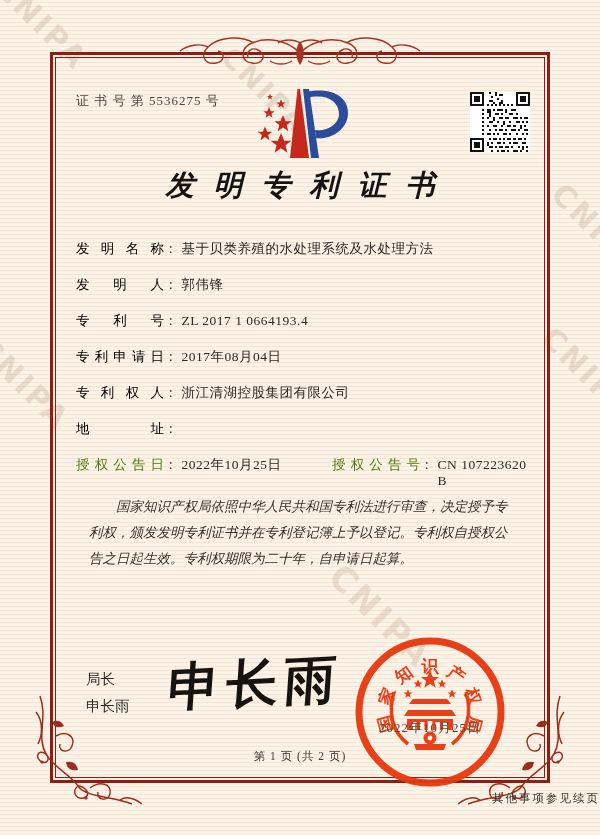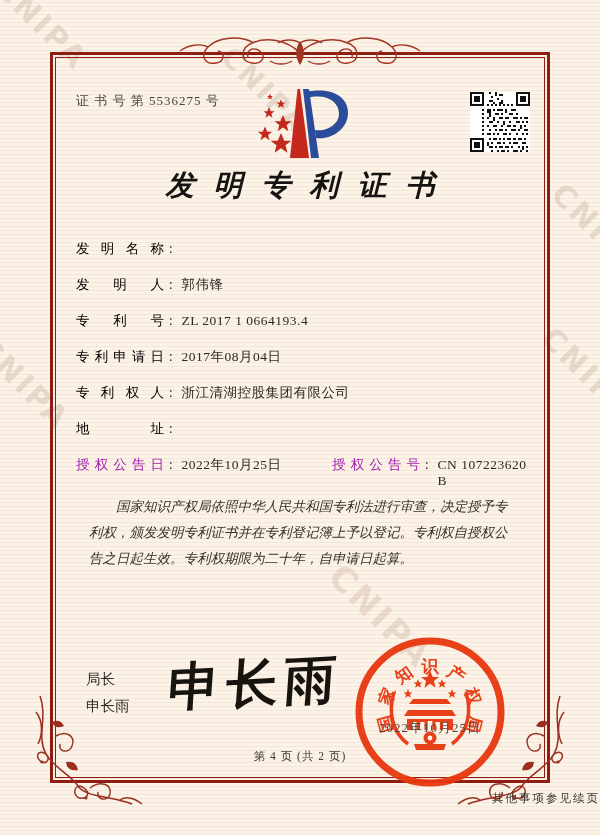--- a/index.html
+++ b/index.html
@@ -26,21 +26,21 @@
   .qr{position:absolute;left:470px;top:92px;width:60px;height:60px;}
   .doc-title{position:absolute;left:0;top:166px;width:100%;margin:0;text-align:center;
         font-size:29px;font-weight:700;letter-spacing:19px;text-indent:19px;color:#161412;font-style:italic;}
   .fields{position:absolute;left:76px;top:240px;width:452px;font-size:13.5px;}
   .frow{display:flex;align-items:baseline;height:36px;}
   .flabel{display:inline-block;width:88px;text-align:justify;text-align-last:justify;color:#000000;flex:none;}
   .colon{flex:none;margin-right:4px;color:#3b3531;}
   .fvalue{color:#2c2825;letter-spacing:.5px;}
   .pair{display:flex;align-items:baseline;}
   .pair1{width:256px;flex:none;}
-  .flabel5{display:inline-block;width:88px;text-align:justify;text-align-last:justify;color:#a21caf;flex:none;}
+  .flabel5{display:inline-block;width:88px;text-align:justify;text-align-last:justify;color:#4d7c0f;flex:none;}
   .body-text{position:absolute;left:75px;top:480px;width:452px;font-size:13.5px;line-height:26px;
         color:#34302b;font-style:italic;}
   .body-text p{margin:14px;text-indent:2em;}
   .signer{position:absolute;left:86px;top:666px;font-size:14.5px;line-height:27px;color:#2e2a27;
         font-family:"Liberation Sans","DejaVu Sans",sans-serif;}
   .autograph{position:absolute;left:168px;top:648px;width:220px;font-size:52px;color:#17130f;
         font-family:"DejaVu Sans",sans-serif;font-weight:700;letter-spacing:6px;
         transform:rotate(-3deg) skewX(-7deg);}
   .seal-svg{position:absolute;left:352px;top:634px;width:156px;height:156px;opacity:.95;}
   .seal-date{position:absolute;left:352px;top:719px;width:156px;text-align:center;font-size:13px;
@@ -143,20 +143,21 @@
       <path d="M9 0h1v1h-1zM12 0h1v2h-1zM14 1h2v1h-2zM10 2h1v1h-1zM13 3h1v1h-1zM9 4h2v1h-2zM15 4h1v1h-1zM11 5h1v1h-1zM14 5h2v1h-2zM8 6h1v1h-1zM10 6h1v1h-1zM12 6h1v1h-1zM14 6h1v1h-1zM16 6h1v1h-1zM18 6h1v1h-1zM20 6h1v1h-1zM6 8h1v1h-1zM6 10h1v1h-1zM6 12h1v1h-1zM6 14h1v1h-1zM6 16h1v1h-1zM6 18h1v1h-1zM6 20h1v1h-1zM8 8h2v2h-2zM11 8h1v1h-1zM13 8h3v1h-3zM17 8h1v2h-1zM20 8h2v1h-2zM9 10h1v2h-1zM12 10h2v1h-2zM15 10h1v1h-1zM19 10h2v1h-2zM22 10h1v1h-1zM8 12h1v1h-1zM11 12h1v2h-1zM14 12h2v1h-2zM17 12h2v1h-2zM21 12h2v1h-2zM24 12h1v1h-1zM26 12h2v1h-2zM9 14h2v1h-2zM13 14h1v1h-1zM16 14h1v2h-1zM19 14h1v1h-1zM22 14h2v1h-2zM25 14h1v1h-1zM27 14h1v1h-1zM8 16h1v1h-1zM11 16h2v1h-2zM15 16h1v1h-1zM18 16h2v1h-2zM21 16h1v1h-1zM24 16h1v2h-1zM26 16h1v1h-1zM9 18h1v1h-1zM12 18h1v1h-1zM14 18h2v1h-2zM17 18h1v1h-1zM20 18h2v1h-2zM23 18h1v1h-1zM26 18h2v1h-2zM8 20h2v1h-2zM11 20h1v1h-1zM13 20h1v1h-1zM16 20h2v1h-2zM19 20h1v1h-1zM22 20h1v1h-1zM25 20h1v1h-1zM27 20h1v1h-1zM9 22h1v1h-1zM11 22h2v1h-2zM14 22h1v1h-1zM16 22h1v1h-1zM18 22h2v1h-2zM21 22h1v1h-1zM23 22h2v1h-2zM26 22h1v1h-1zM8 24h1v2h-1zM10 24h1v1h-1zM13 24h2v1h-2zM16 24h1v1h-1zM19 24h1v1h-1zM21 24h2v1h-2zM25 24h2v1h-2zM9 26h2v1h-2zM12 26h1v1h-1zM14 26h2v1h-2zM17 26h2v1h-2zM20 26h1v1h-1zM23 26h1v1h-1zM25 26h1v2h-1zM27 26h1v1h-1zM10 28h1v1h-1zM13 28h1v1h-1zM15 28h2v1h-2zM18 28h1v1h-1zM21 28h2v1h-2zM24 28h1v1h-1zM27 28h1v1h-1z"></path>
     </g>
   </svg>
 
   <h1 class="doc-title">发明专利证书</h1>
 
   <div class="fields">
     <div class="frow">
       <span class="flabel">发明名称</span>
         <span class="colon">：</span>
+        <span class="fvalue">基于贝类养殖的水处理系统及水处理方法</span>
     </div>
     <div class="frow">
       <span class="flabel">发明人</span>
         <span class="colon">：</span>
         <span class="fvalue">郭伟锋</span>
     </div>
     <div class="frow">
       <span class="flabel">专利号</span>
         <span class="colon">：</span>
         <span class="fvalue">ZL 2017 1 0664193.4</span>
@@ -230,16 +231,16 @@
       <rect x="68" y="88" width="4.5" height="8"></rect>
       <rect x="75.7" y="87" width="4.6" height="9"></rect>
       <rect x="83.4" y="88" width="4.5" height="8"></rect>
       <rect x="91" y="88" width="4.5" height="8"></rect>
       <circle cx="78" cy="104" r="2.4"></circle>
     </g>
   </svg>
 
   <div class="seal-date">2022年10月25日</div>
 
-  <div class="page-num">第 4 页 (共 2 页)</div>
+  <div class="page-num">第 1 页 (共 2 页)</div>
   <div class="continuation">其他事项参见续页</div>
 
 </div>
 
 </body></html>

